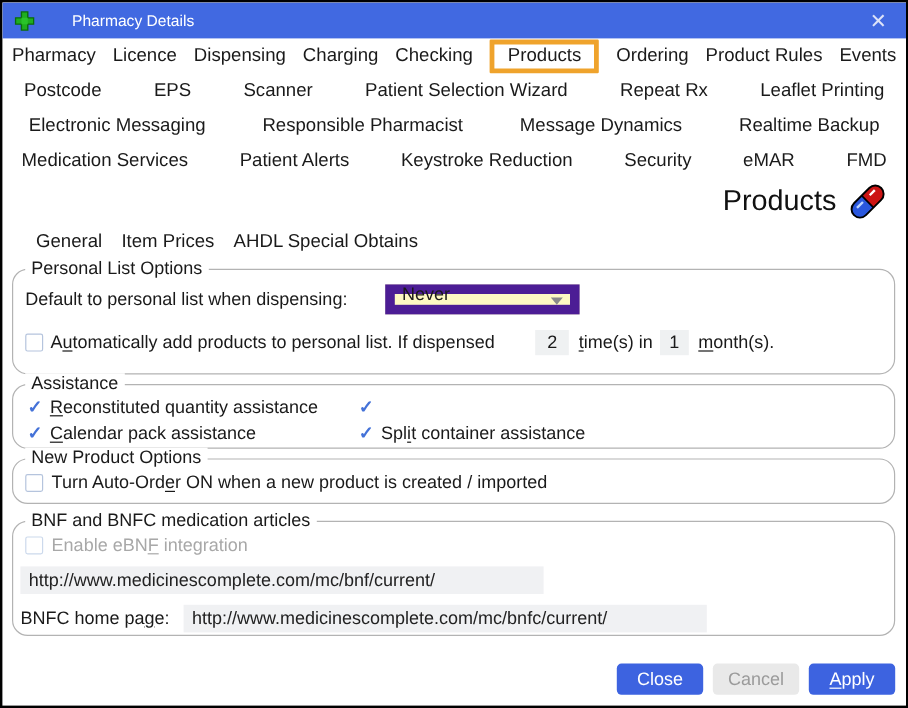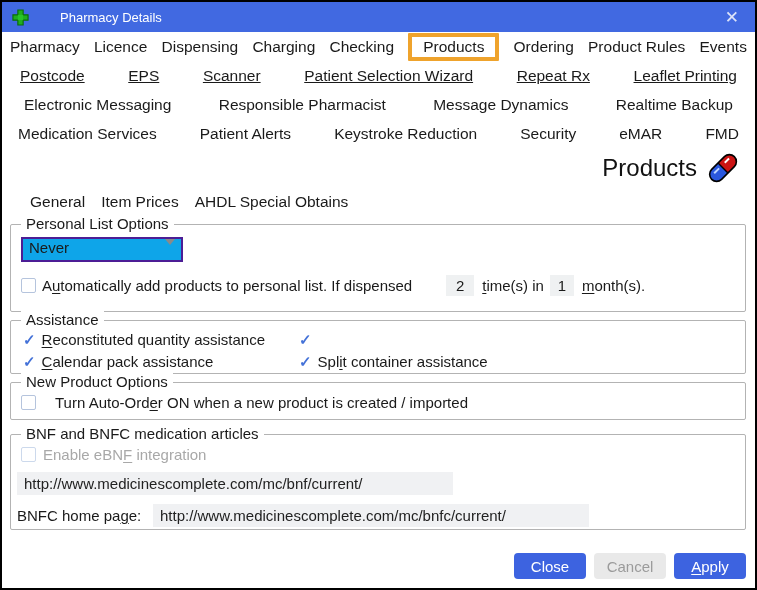--- a/index.html
+++ b/index.html
@@ -9,65 +9,65 @@
 
   
   .titlebar { position:absolute; top:0; left:0; right:0; height:30px; background:#4169e1; display:flex; align-items:center; padding:0 10px;gap:24px; }
   .titlebar .title { color:#fff; font-size:13px; margin-left:7px; }
   .titlebar .spacer { flex:1; }
   .close-x { color:#dde3f8; font-size:17px; font-weight:300; cursor:pointer; padding:0 6px; line-height:1; }
 
   
   .tabrow { position:absolute; left:0; right:0; display:flex; align-items:center; justify-content:space-between; font-size:15.5px; color:#1a1a1a; }
   .row1 { top:30px; height:29px; padding:0 8px; }
-  .row2 { top:59px; height:29px; padding:0 18px;text-decoration:underline; }
+  .row2 { top:59px; height:29px; padding:0 18px; }
   .row3 { top:88px; height:29px; padding:0 22px; }
   .row4 { top:117px; height:29px; padding:0 16px; }
   .tab { white-space:nowrap; cursor:pointer; }
   .tab.highlighted { border:4px solid #efa32c; padding:1px 11px; border-radius:1px; }
 
   
   .page-header { position:absolute; top:148px; right:12px; display:flex; align-items:center; gap:6px; }
   .page-header .ph-title { font-size:24px; color:#111; }
 
   
   .subtabs { position:absolute; top:191px; left:28px; display:flex; gap:16px; font-size:15.5px; color:#1a1a1a; }
   .subtab { padding-bottom:4px; cursor:pointer; }
   .subtab.active { border-bottom:2px solid #a9bde4; }
 
   
-  .groupbox { position:absolute; left:8px; right:9px; border:1px solid #b3b3b3; border-radius:2px; background:#fff; }
+  .groupbox { position:absolute; left:8px; right:9px; border:1px solid #b3b3b3; border-radius:13px; background:#fff; }
   .gb-legend { position:absolute; top:-10px; left:10px; background:#fff; padding:0 5px; font-size:15px; color:#1a1a1a; white-space:nowrap; }
   .gb-personal { top:222px; height:88px; }
   .gb-assist   { top:318px; height:54px; }
   .gb-newprod  { top:380px; height:38px; }
   .gb-bnf      { top:432px; height:96px; }
 
   .frow { display:flex; align-items:center; padding-left:10px; font-size:15px; color:#1a1a1a; }
   .u { text-decoration:underline; text-underline-offset:2px; }
 
   
   .pl-row1 { margin-top:12px; }
   .pl-label { width:300px; flex:none; }
-  .combobox { width:162px; height:25px; border:2px solid #4c1d95; background:#0ea5e9; display:flex; align-items:flex-start; padding:0 6px; font-size:15px; cursor:pointer; }
+  .combobox { width:162px; height:25px; border:8px solid #4c1d95; background:#fef9c3; display:flex; align-items:flex-end; padding:0 6px; font-size:15px; cursor:pointer; }
   .combobox .arrow { margin-left:auto; width:0; height:0; border-left:5px solid transparent; border-right:5px solid transparent; border-top:6px solid #8a8a8a; }
 
   .pl-row2 { margin-top:13px; gap:6px; }
   .cb { width:15px; height:15px; flex:none; border:1px solid #b5c4dd; background:#fff; border-radius:2px; cursor:pointer; }
   .cb.disabled { border-color:#ccd9ec; cursor:default; }
   .numfield { width:28px; height:21px; border:none; background:#eff1f2; font-family:"Liberation Sans",sans-serif; font-size:15px; color:#1a1a1a; text-align:center; }
   .ml28 { margin-left:28px; }
   .ml6 { margin-left:2px; }
 
   
   .assist-grid { display:grid; grid-template-columns:276px auto; row-gap:5px; padding:10px 0 0 12px; }
   .chk-item { display:flex; align-items:center; gap:6px; font-size:15px; color:#1a1a1a; cursor:pointer; }
   .checkmark { color:#4472d8; font-size:15px; font-weight:bold; line-height:1; }
 
-  .np-row { margin-top:11px; gap:19px; }
+  .np-row { margin-top:11px; gap:7px; }
 
   .bnf-row1 { margin-top:11px; gap:7px; color:#a8a8a8; }
   .bnf-row { margin-top:9px; padding-left:6px; }
   .bnf-label { width:136px; flex:none; }
   .urlfield { width:436px; height:23px; border:none; background:#f0f1f3; font-family:"Liberation Sans",sans-serif; font-size:15px; color:#222; padding:0 7px; }
 
   
   .btnbar { position:absolute; top:551px; right:9px; display:flex; gap:8px; }
   .btn { width:72px; height:26px; border:none; border-radius:4px; font-family:"Liberation Sans",sans-serif; font-size:15px; cursor:pointer; }
   .btn.primary { background:#3d63e0; color:#fff; }
@@ -145,20 +145,21 @@
 
   <div class="subtabs">
     <span class="subtab active">General</span>
     <span class="subtab">Item Prices</span>
     <span class="subtab">AHDL Special Obtains</span>
   </div>
 
   <div class="groupbox gb-personal">
     <span class="gb-legend">Personal List Options</span>
     <div class="frow pl-row1">
+      <span class="pl-label">Default to personal list when dispensing:</span>
       <div class="combobox">
         <span>Never</span>
         <span class="arrow"></span>
       </div>
     </div>
     <div class="frow pl-row2">
       <span class="cb"></span>
       <span><span>A</span><span class="u">u</span><span>tomatically add products to personal list. If dispensed</span></span>
       <input class="numfield ml28" value="2" style="">
       <span class="ml6"><span class="u">t</span><span>ime(s) in</span></span>

